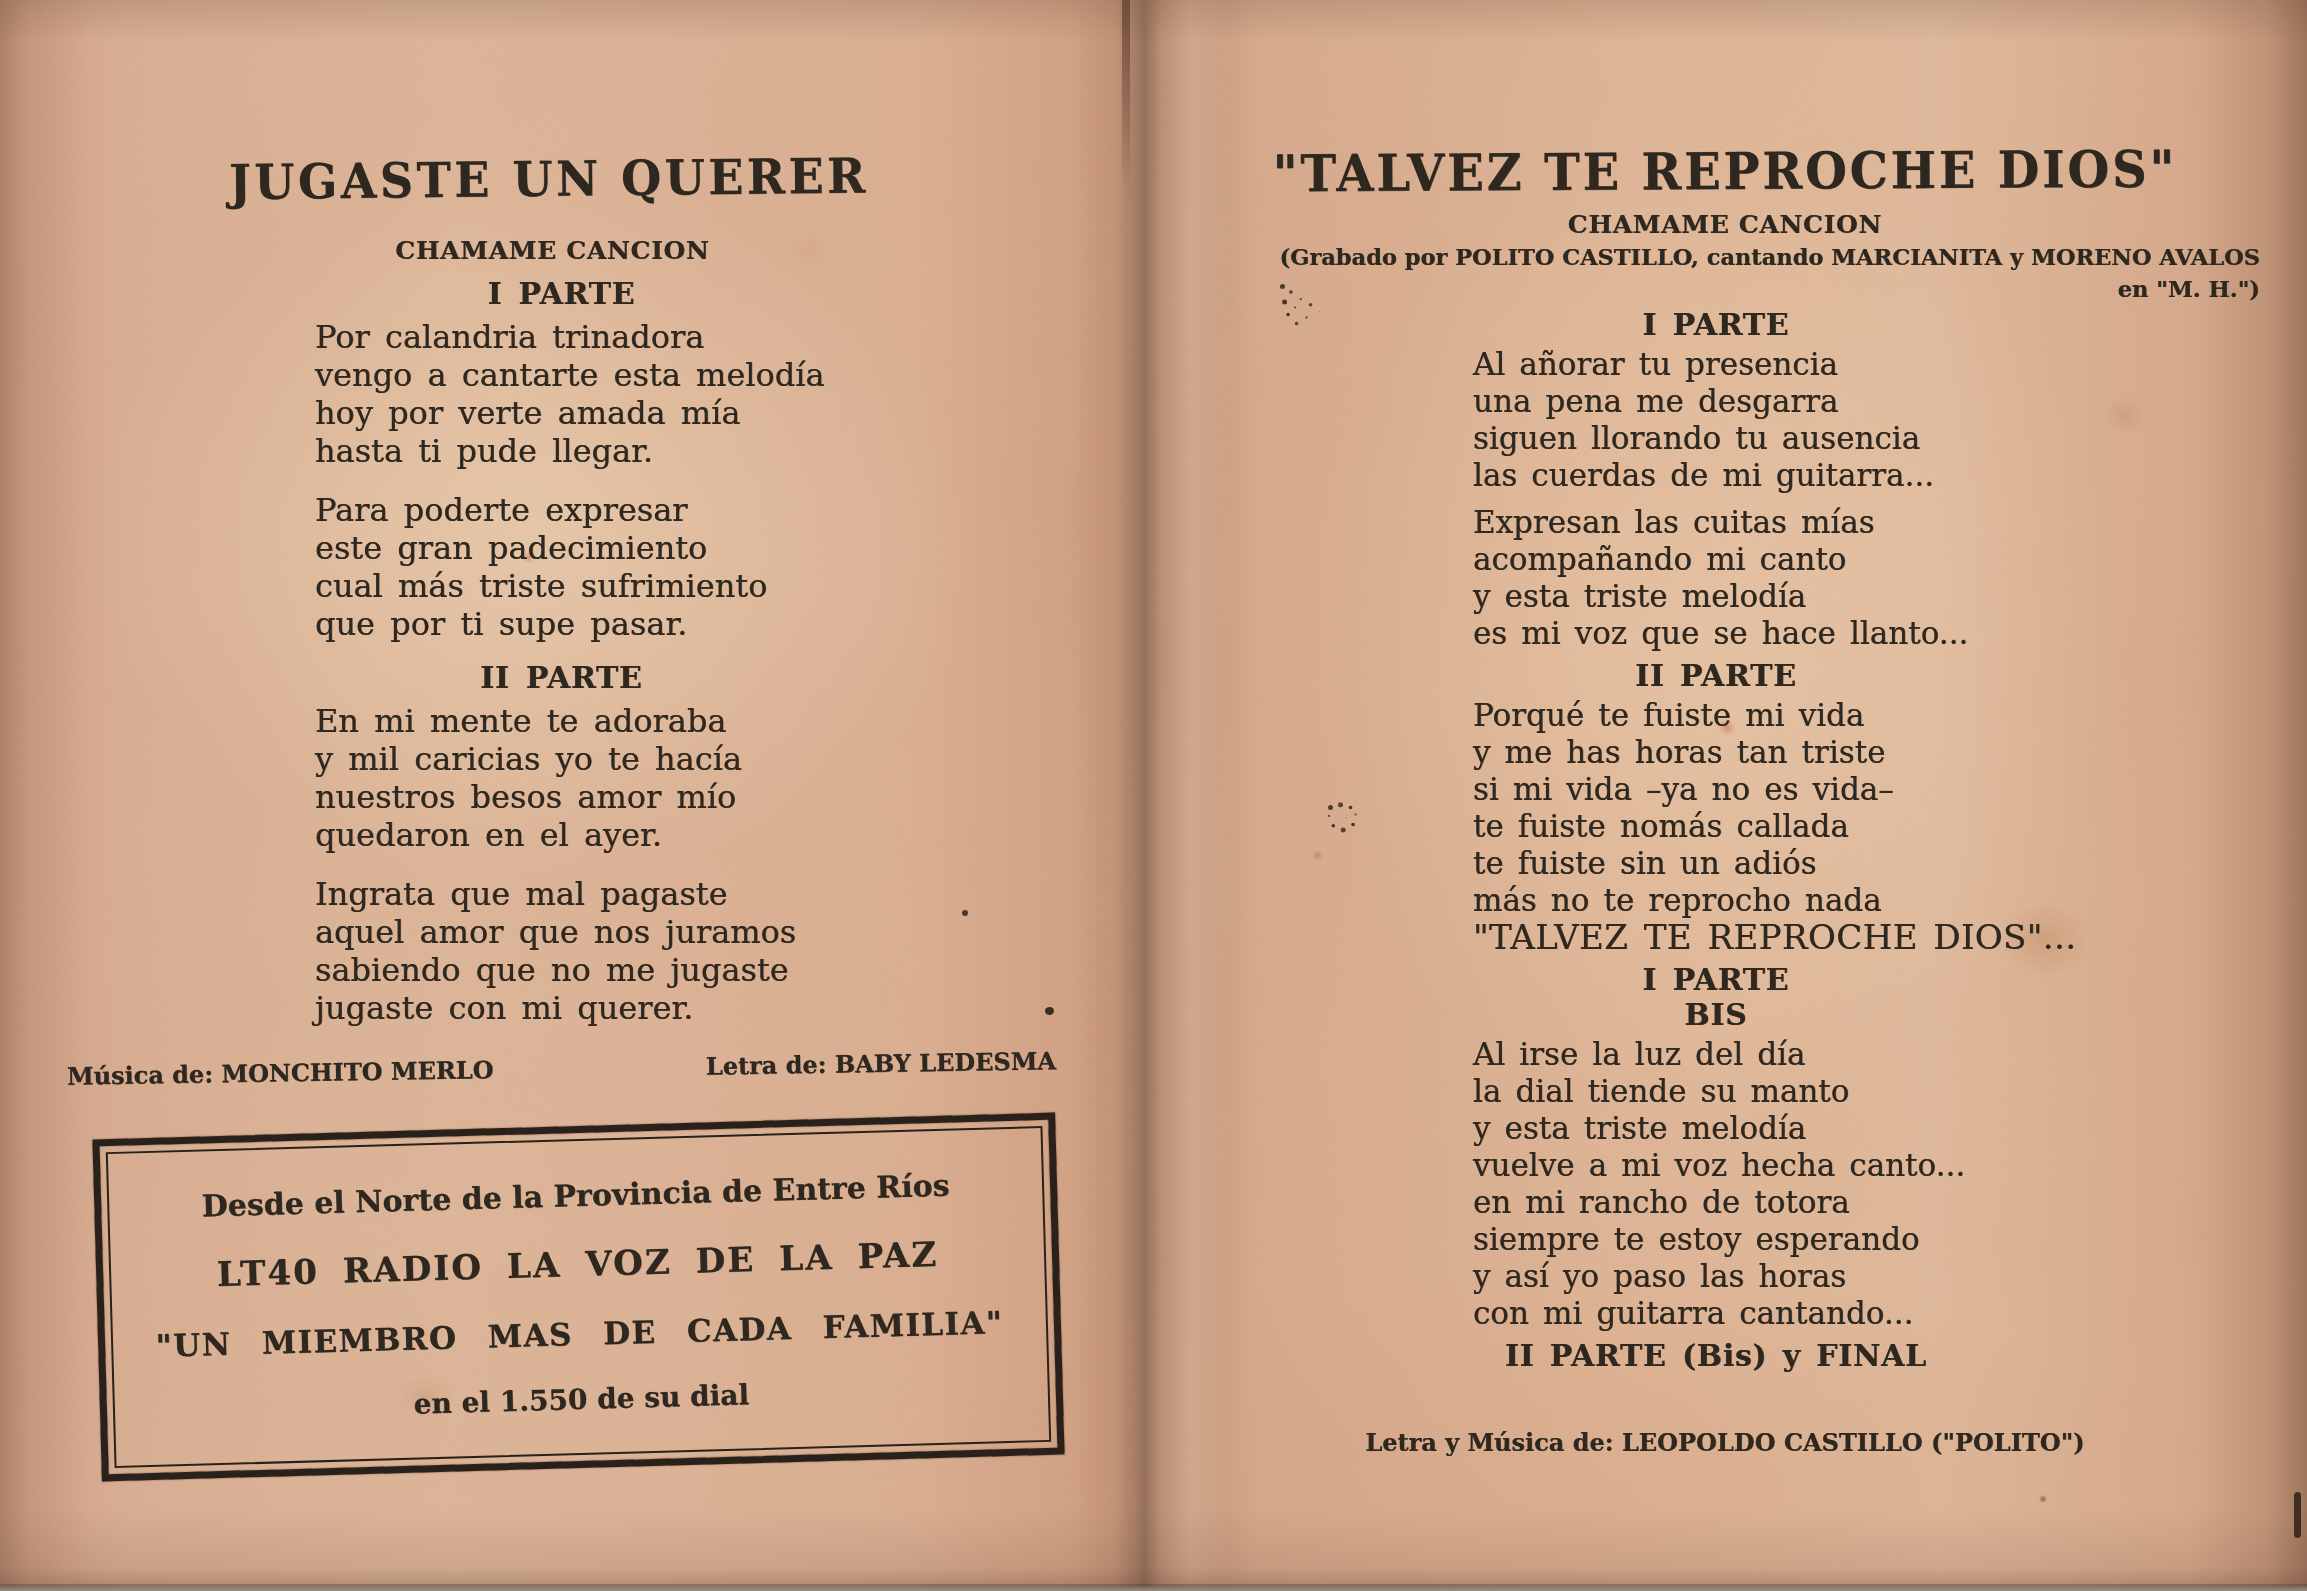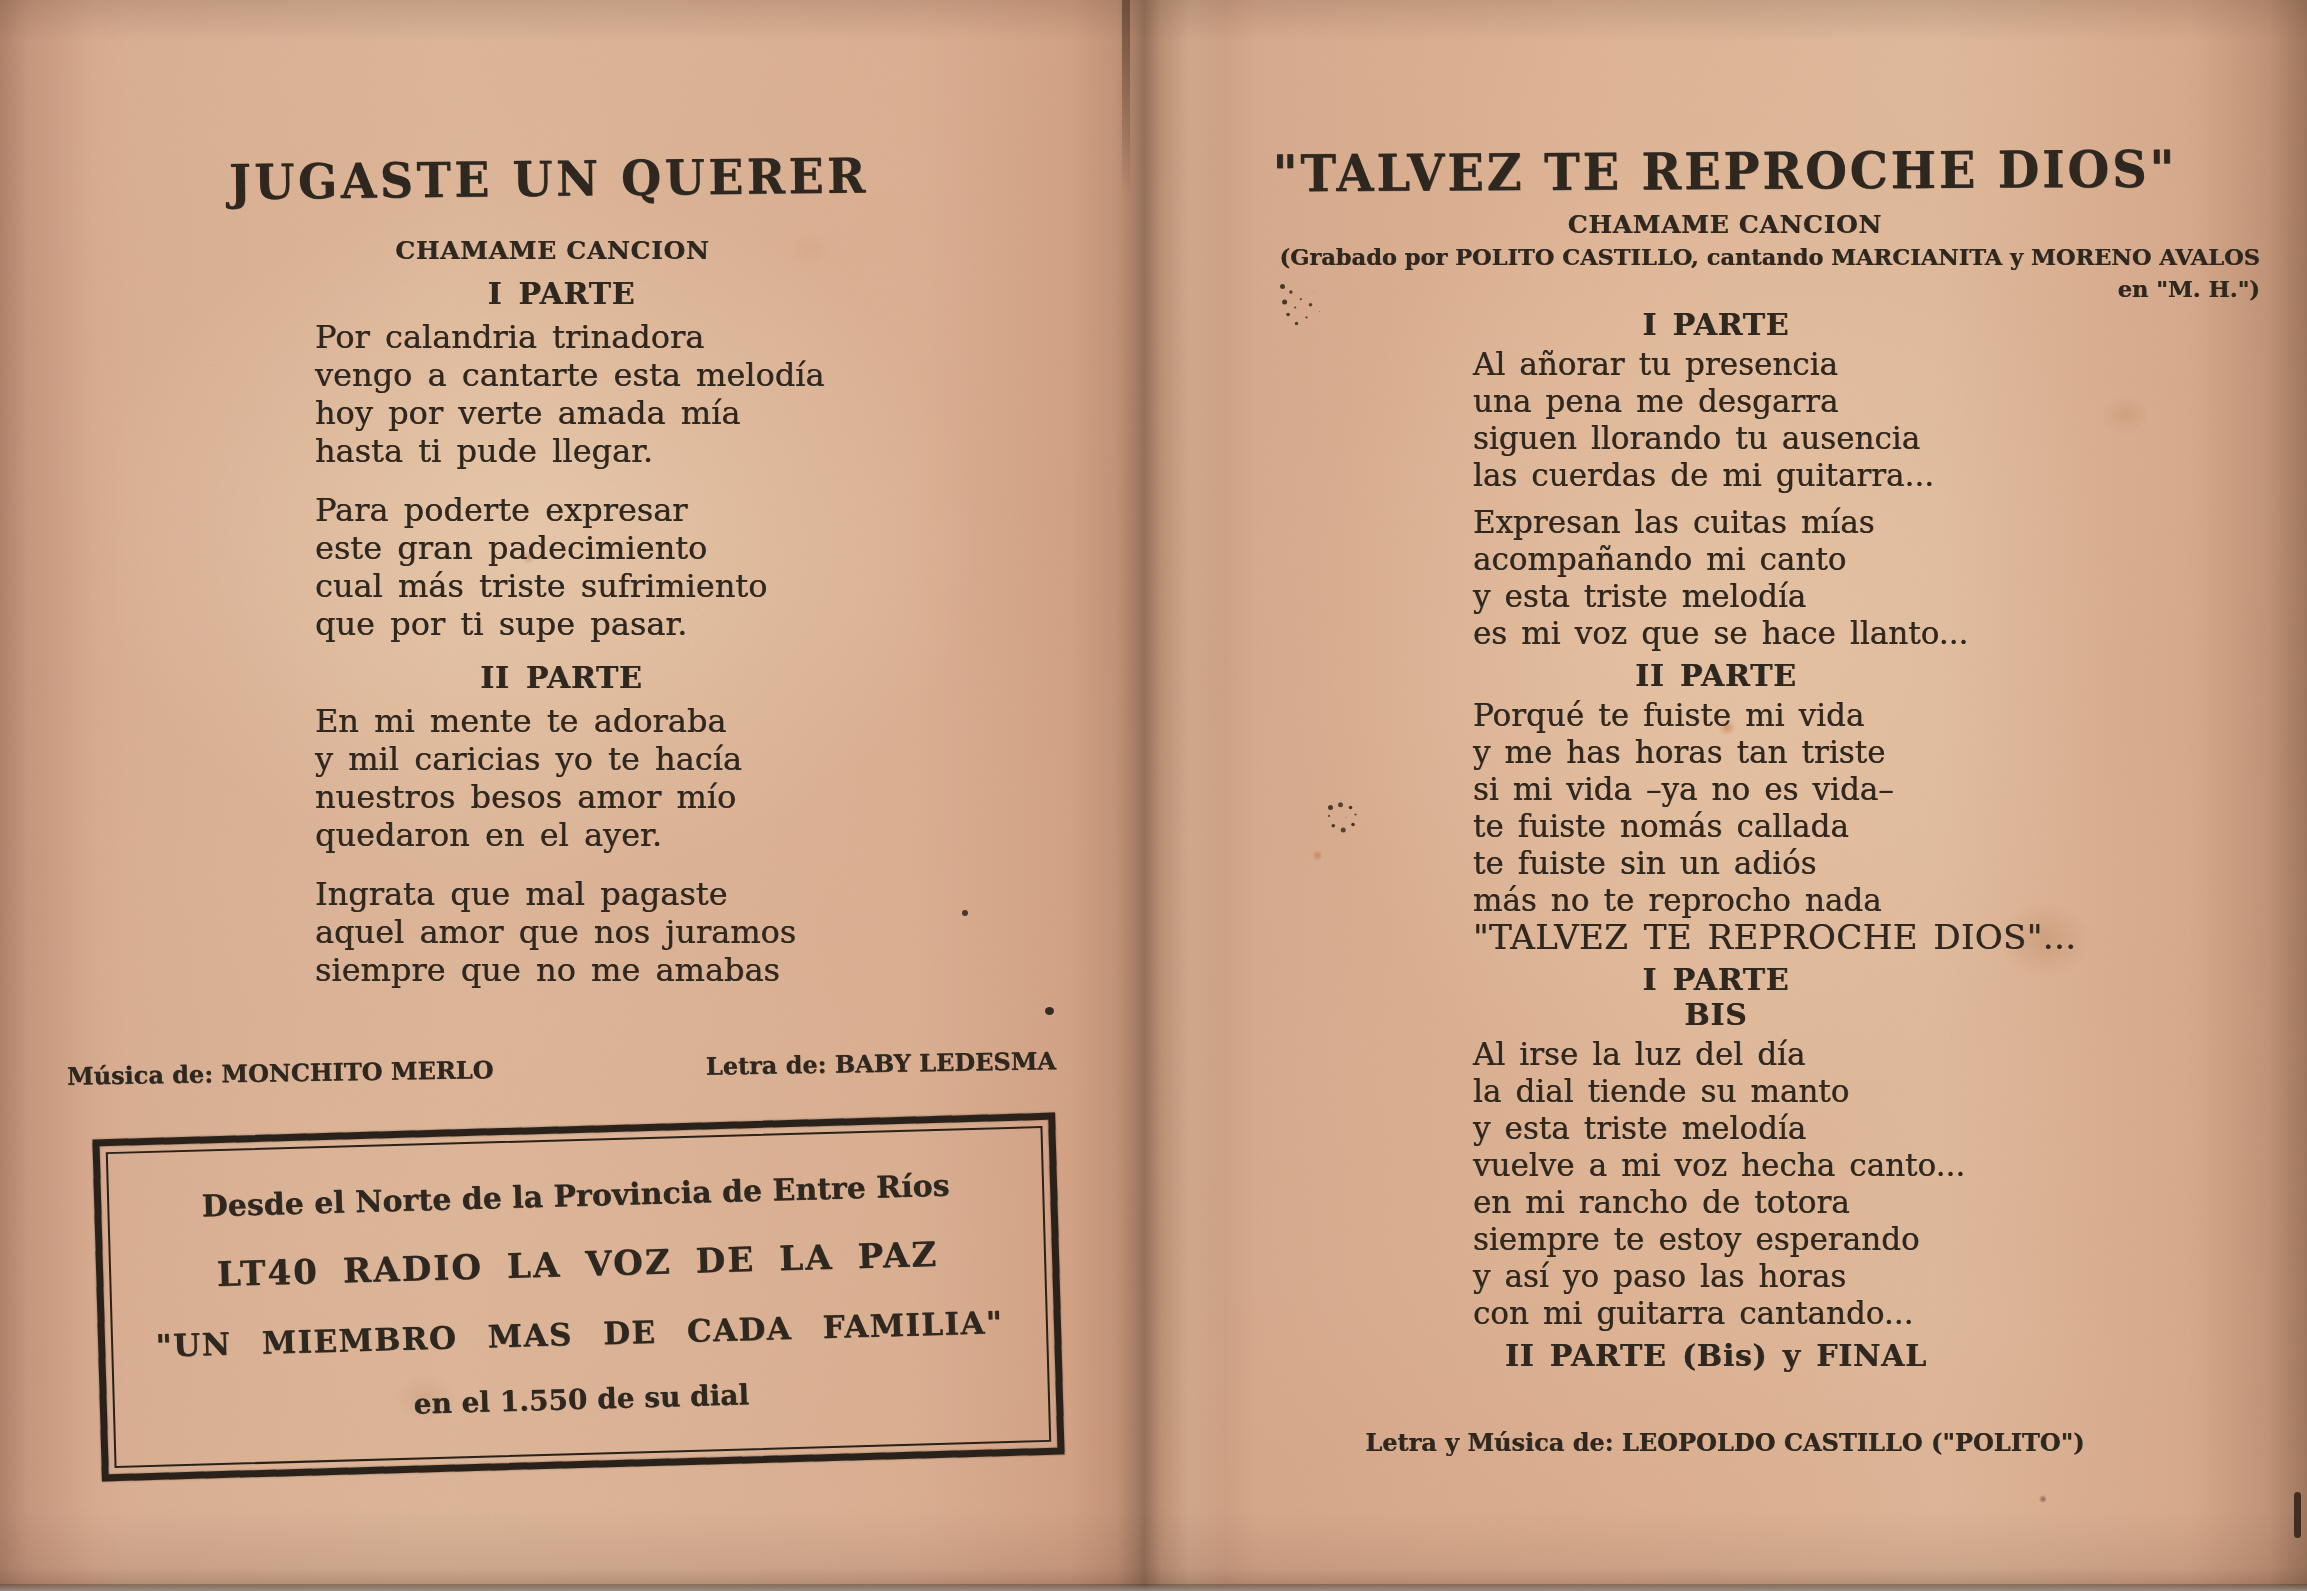--- a/index.html
+++ b/index.html
@@ -116,21 +116,22 @@
       <div class="heading">II PARTE</div>
       <div class="stanza">
         <div class="line">En mi mente te adoraba</div>
         <div class="line">y mil caricias yo te hacía</div>
         <div class="line">nuestros besos amor mío</div>
         <div class="line">quedaron en el ayer.</div>
       </div>
       <div class="stanza">
         <div class="line">Ingrata que mal pagaste</div>
         <div class="line">aquel amor que nos juramos</div>
-        <div class="line">siempre que no me amabas</div>
+        <div class="line">sabiendo que no me jugaste</div>
+        <div class="line">jugaste con mi querer.</div>
       </div>
     </div>
   <div class="abs ink" id="lp-credits">
     <span>Música de: MONCHITO MERLO</span>
     <span>Letra de: BABY LEDESMA</span>
   </div>
   <div class="abs" id="adbox">
     <div id="adbox-inner">
       <div class="ad1 ink ctr">Desde el Norte de la Provincia de Entre Ríos</div>
       <div class="ad2 ink ctr">LT40 RADIO LA VOZ DE LA PAZ</div>

